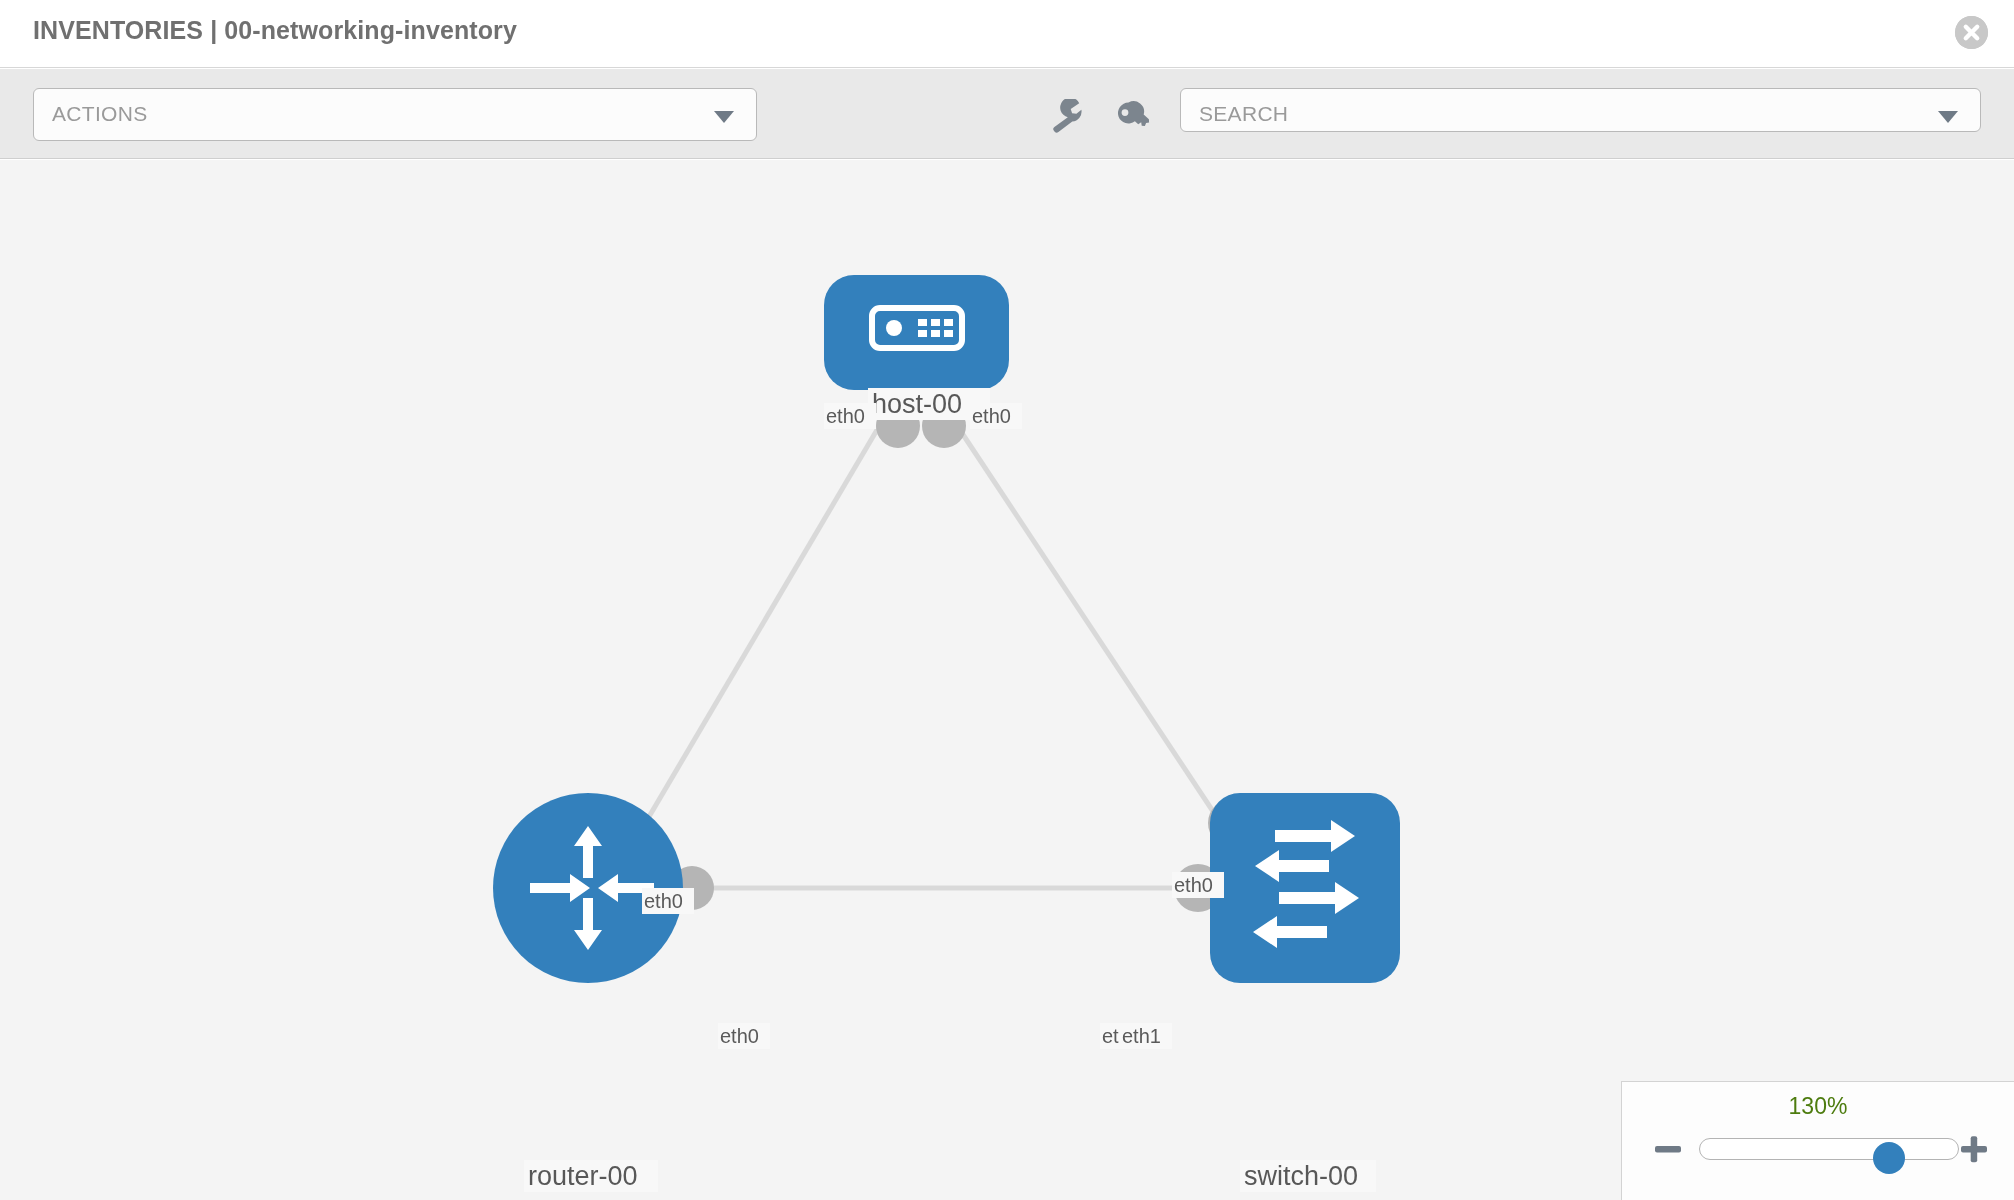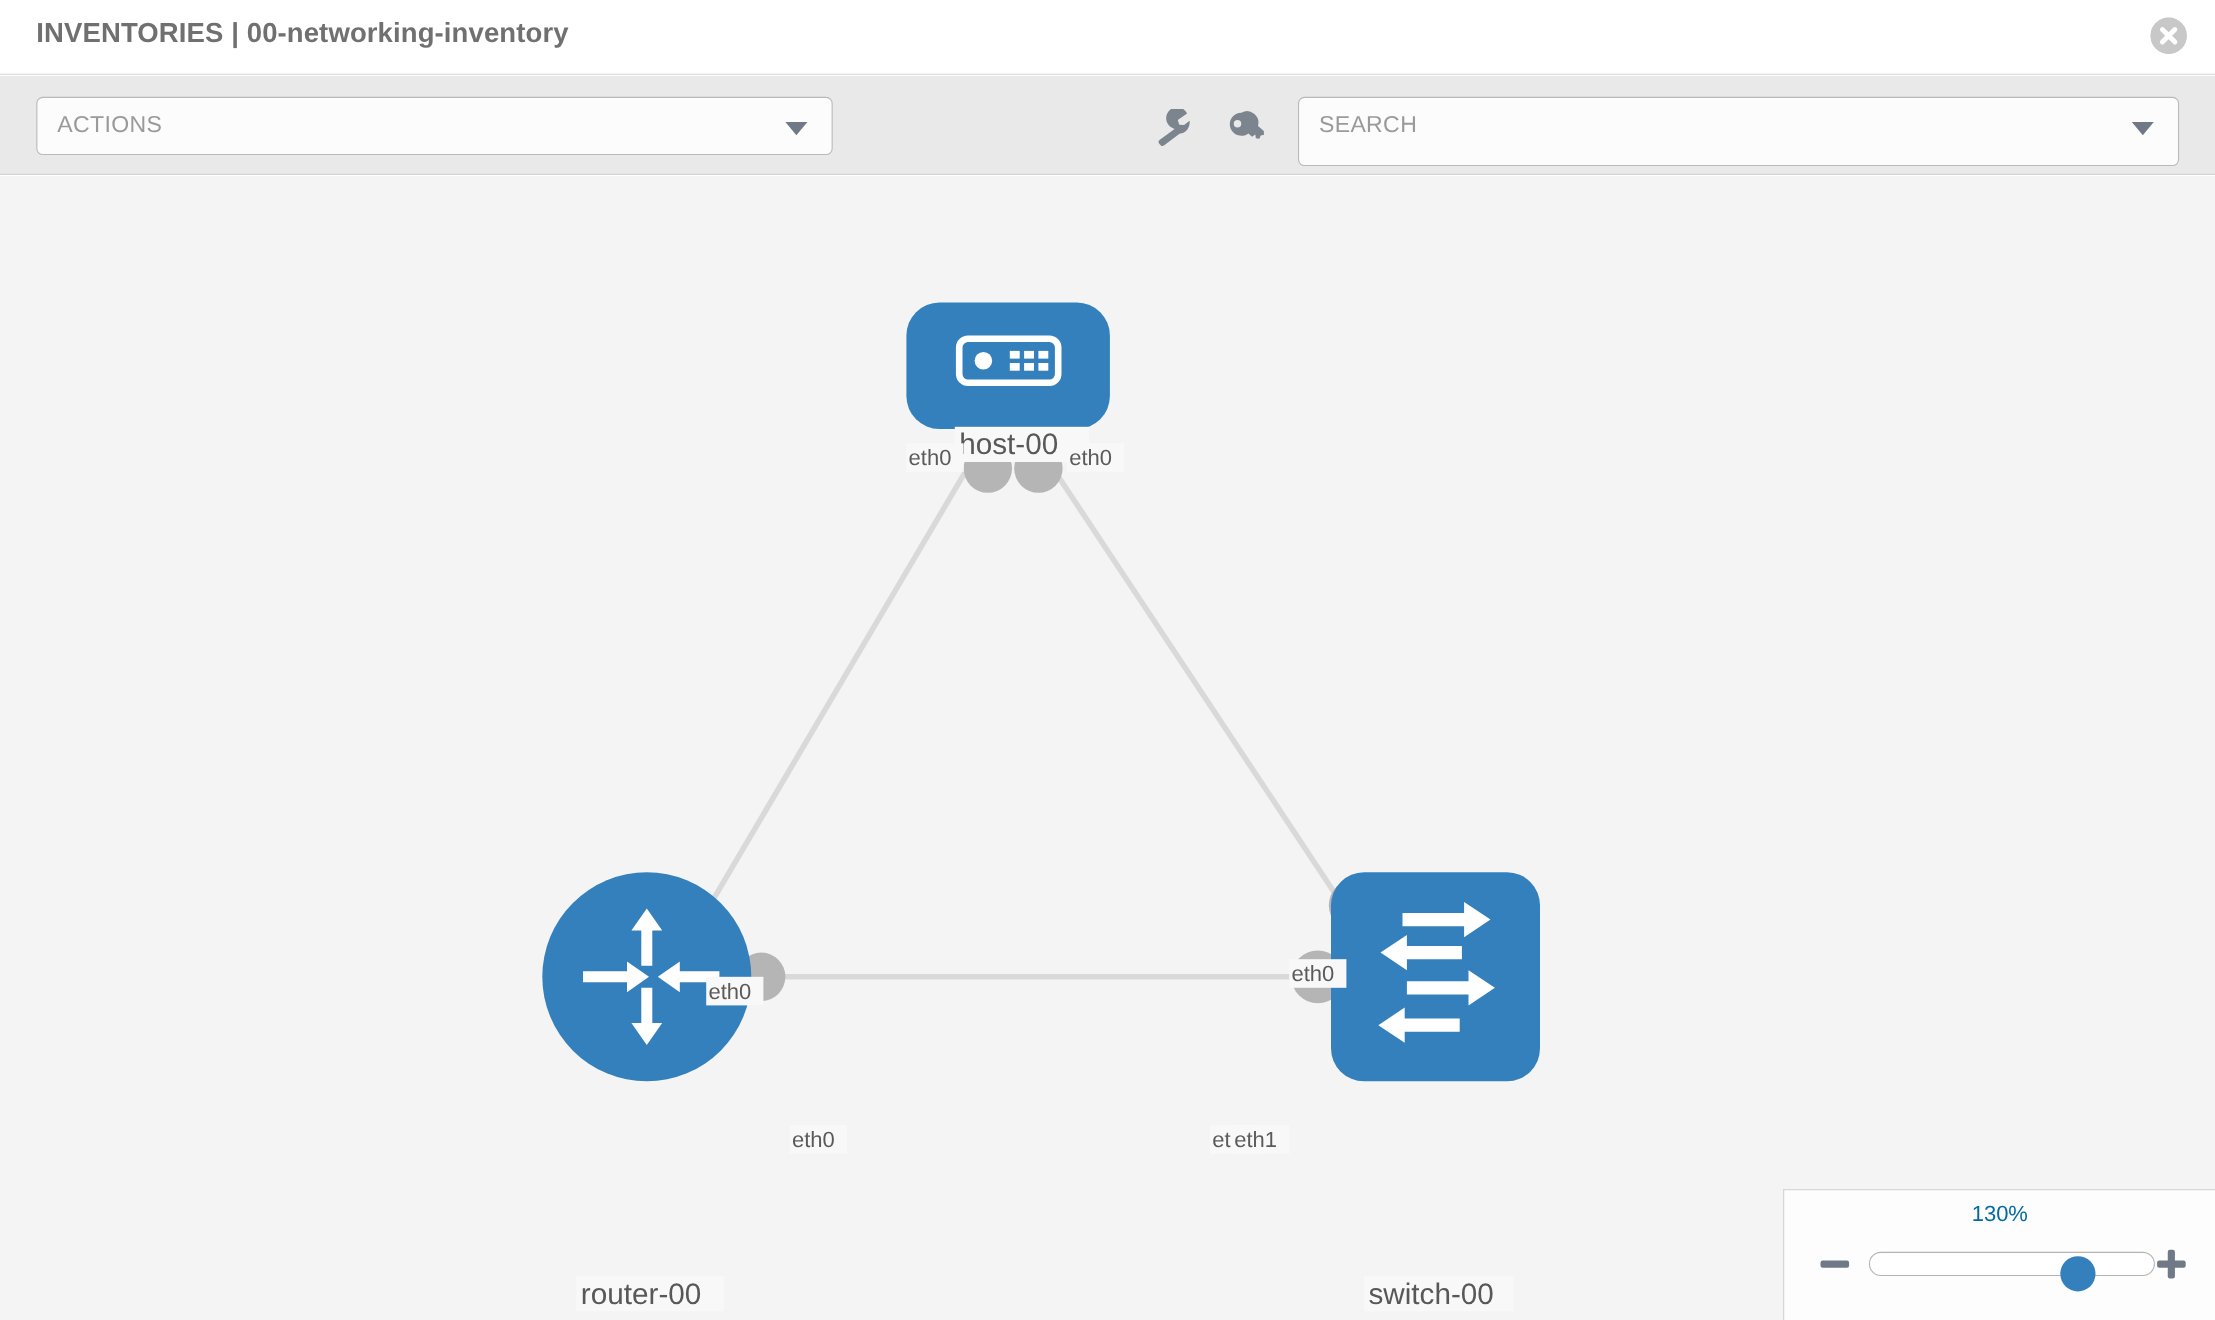--- a/index.html
+++ b/index.html
@@ -86,21 +86,21 @@
     width: 38px; height: 34px;
     cursor: pointer;
     color: #7c858e;
   }
   .tool-icon.wrench { left: 1046px; }
   .tool-icon.key    { left: 1114px; }
 
   .search-select {
     position: absolute;
     left: 1180px; top: 19px;
-    width: 801px; height: 63px;
+    width: 801px; height: 44px;
     background: #fcfcfc;
     border: 1px solid #b9b9b9;
     border-radius: 6px;
     cursor: text;
   }
   .search-select .sel-label {
     position: absolute;
     left: 18px; top: 13px;
     font-size: 21px;
     color: #9a9a9a;
@@ -150,22 +150,22 @@
     width: 393px; height: 119px;
     background: #fdfdfd;
     border: 1px solid #d3d3d3;
     border-bottom: none;
     border-right: none;
   }
   .zoom-pct {
     position: absolute;
     left: 0; right: 0; top: 11px;
     text-align: center;
-    font-size: 20px;
-    color: #0369a1;
+    font-size: 23px;
+    color: #4d7c0f;
     font-family: "Liberation Sans", sans-serif;
   }
   .zoom-row {
     position: absolute;
     left: 0; top: 48px;
     width: 393px; height: 44px;
   }
   .zoom-minus, .zoom-plus {
     position: absolute;
     top: 2px;

